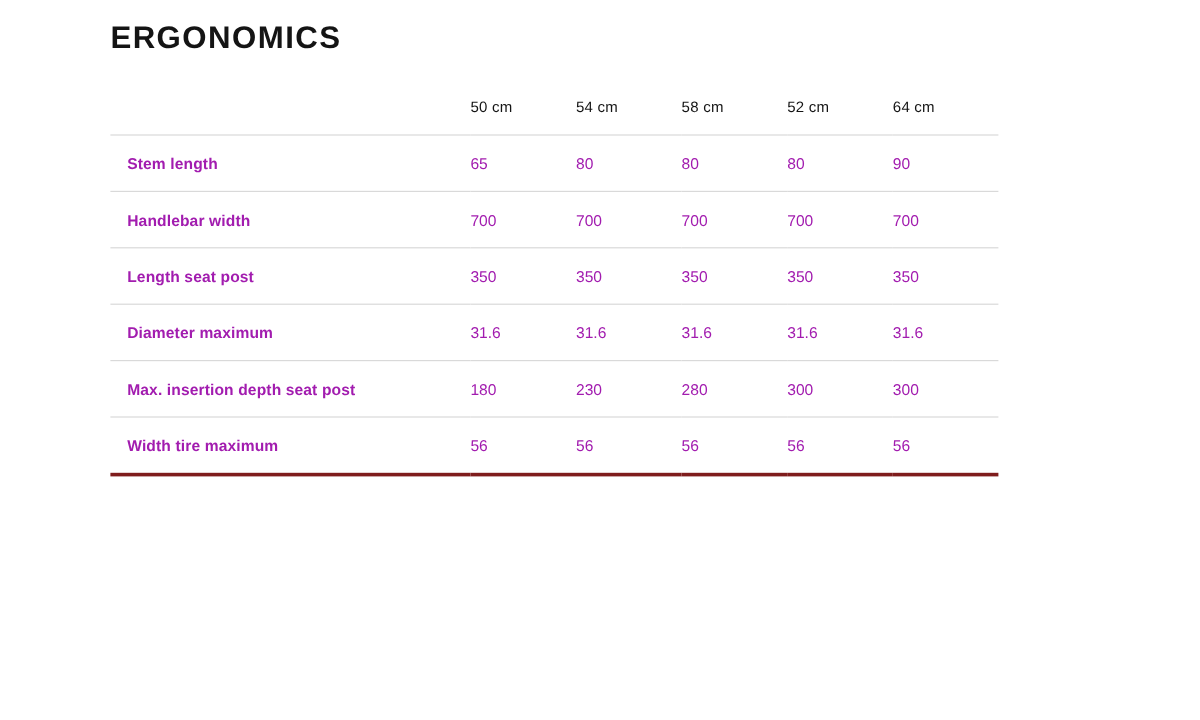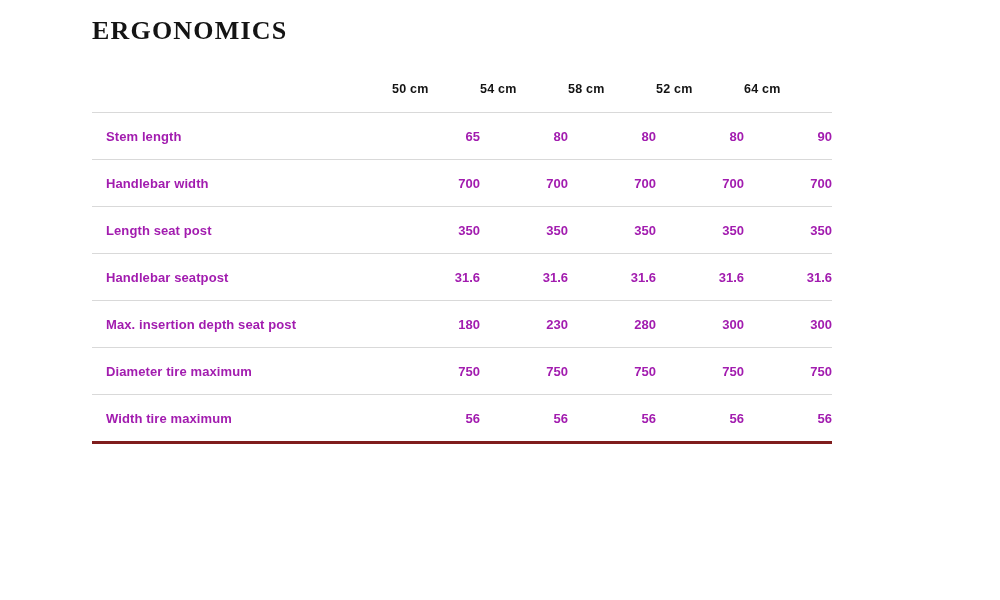--- a/index.html
+++ b/index.html
@@ -22,39 +22,39 @@
   }
   .title {
     position: absolute;
     left: 92px;
     top: 16px;
     font-size: 26px;
     font-weight: bold;
     letter-spacing: 1.2px;
     text-transform: uppercase;
     color: #141414;
-    font-family: Liberation Serif, serif;
+    font-family: Liberation Sans, sans-serif;
   }
   .table-wrap {
     position: absolute;
     left: 92px;
     top: 82px;
     width: 740px;
   }
   table.spec {
     border-collapse: collapse;
     width: 740px;
     table-layout: fixed;
   }
   table.spec col.c-label { width: 300px; }
   table.spec col.c-size  { width: 88px; }
   table.spec thead th {
     text-align: left;
     font-size: 12.5px;
-    font-weight: bold;
+    font-weight: normal;
     color: #141414;
     padding: 0 0 16px 0;
     border-bottom: 1px solid #d9d9d9;
     vertical-align: bottom;
     letter-spacing: 0.2px;
   }
   table.spec thead th.label-head {
     padding-left: 14px;
   }
   table.spec tbody td {
@@ -67,22 +67,21 @@
   table.spec tbody tr:last-child td {
     border-bottom: 3px solid #7f1d1d;
   }
   table.spec tbody td.row-label {
     font-weight: bold;
     padding-left: 14px;
     font-size: 13px;
     letter-spacing: 0.1px;
   }
   table.spec tbody td.value {
-    font-weight: bold;
-    text-align: right;
+    font-weight: normal;
   }
   .footnote {
     position: absolute;
     left: 92px;
     top: 513px;
     font-size: 10.5px;
     color: #2b2b2b;
   }
 </style>
 </head>
@@ -131,42 +130,34 @@
         </tr>
         <tr>
           <td class="row-label">Length seat post</td>
           <td class="value">350</td>
           <td class="value">350</td>
           <td class="value">350</td>
           <td class="value">350</td>
           <td class="value">350</td>
         </tr>
         <tr>
-          <td class="row-label">Handlebar seatpost</td>
+          <td class="row-label">Diameter maximum</td>
           <td class="value">31.6</td>
           <td class="value">31.6</td>
           <td class="value">31.6</td>
           <td class="value">31.6</td>
           <td class="value">31.6</td>
         </tr>
         <tr>
           <td class="row-label">Max. insertion depth seat post</td>
           <td class="value">180</td>
           <td class="value">230</td>
           <td class="value">280</td>
           <td class="value">300</td>
           <td class="value">300</td>
-        </tr>
-        <tr>
-          <td class="row-label">Diameter tire maximum</td>
-          <td class="value">750</td>
-          <td class="value">750</td>
-          <td class="value">750</td>
-          <td class="value">750</td>
-          <td class="value">750</td>
         </tr>
         <tr>
           <td class="row-label">Width tire maximum</td>
           <td class="value">56</td>
           <td class="value">56</td>
           <td class="value">56</td>
           <td class="value">56</td>
           <td class="value">56</td>
         </tr>
       </tbody>

